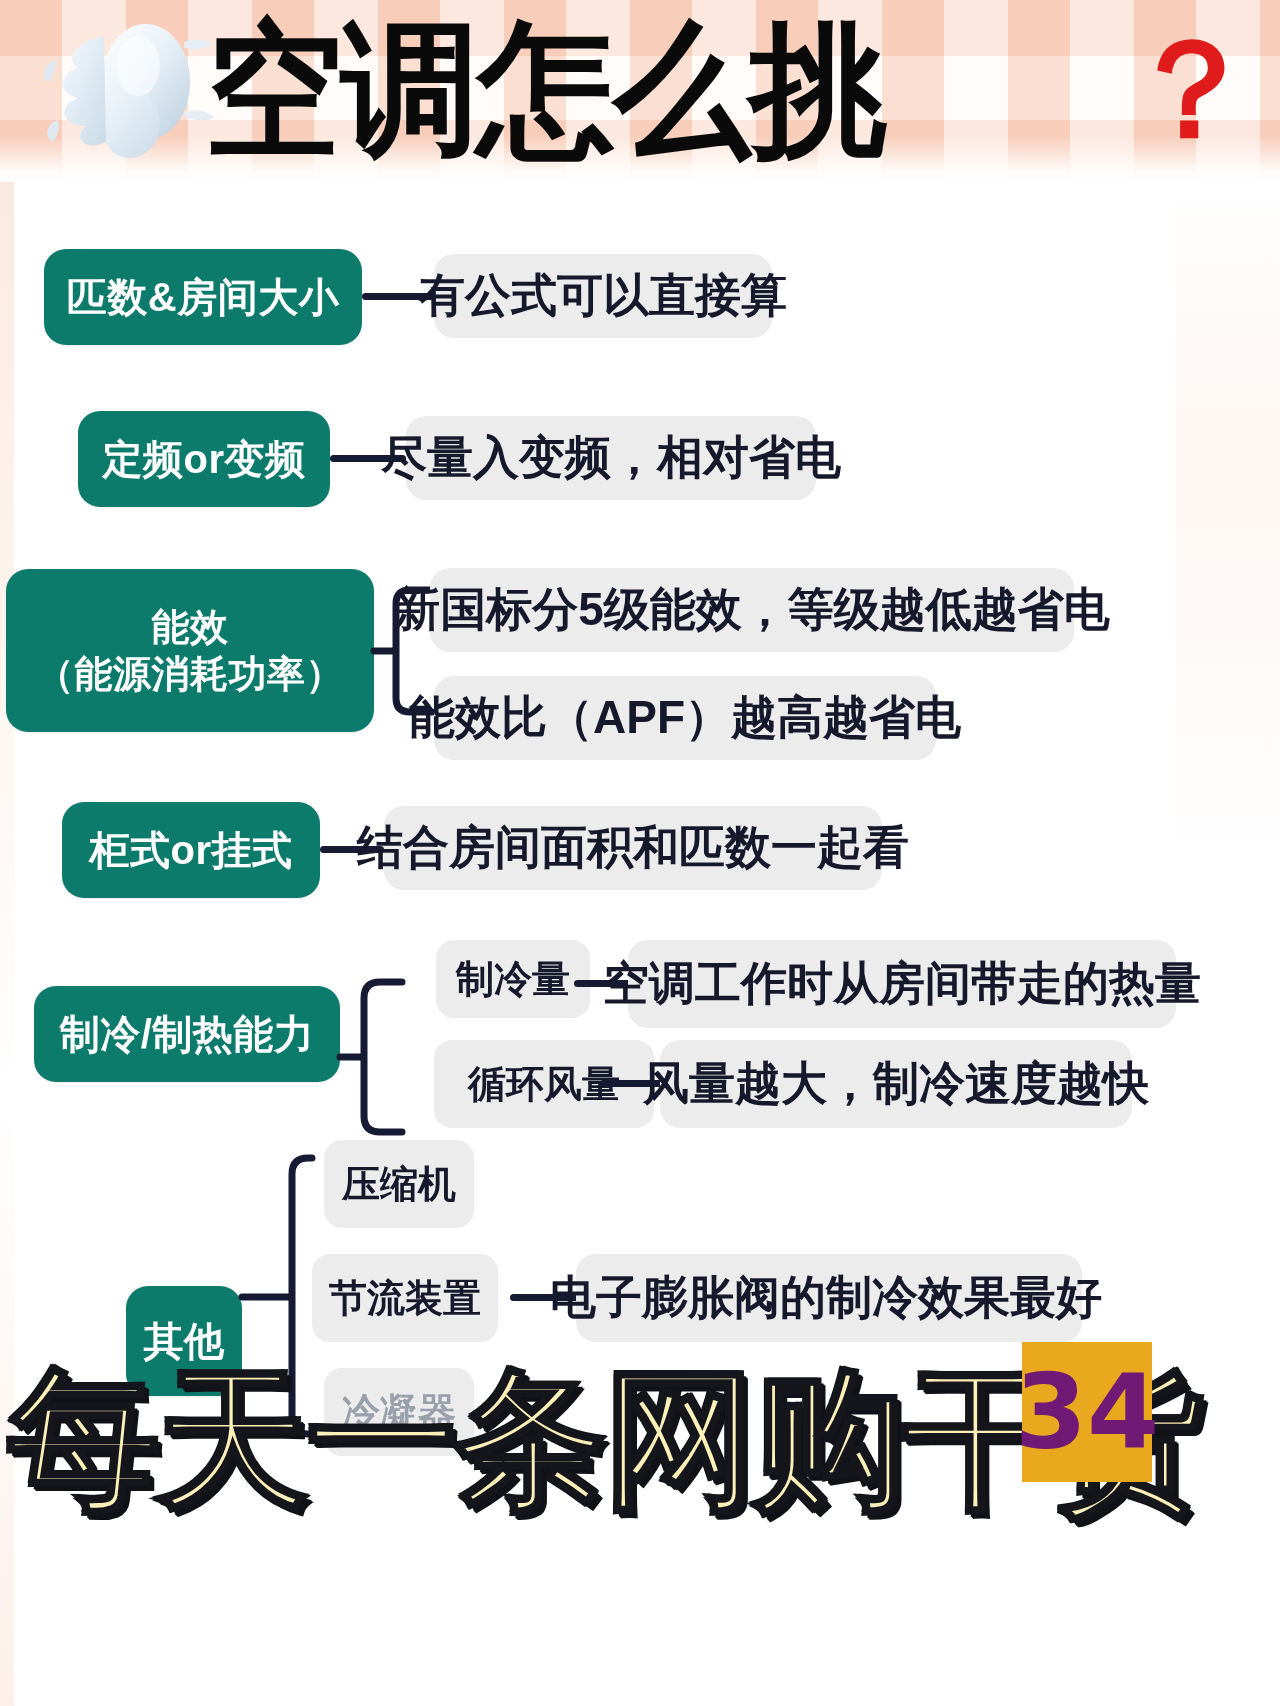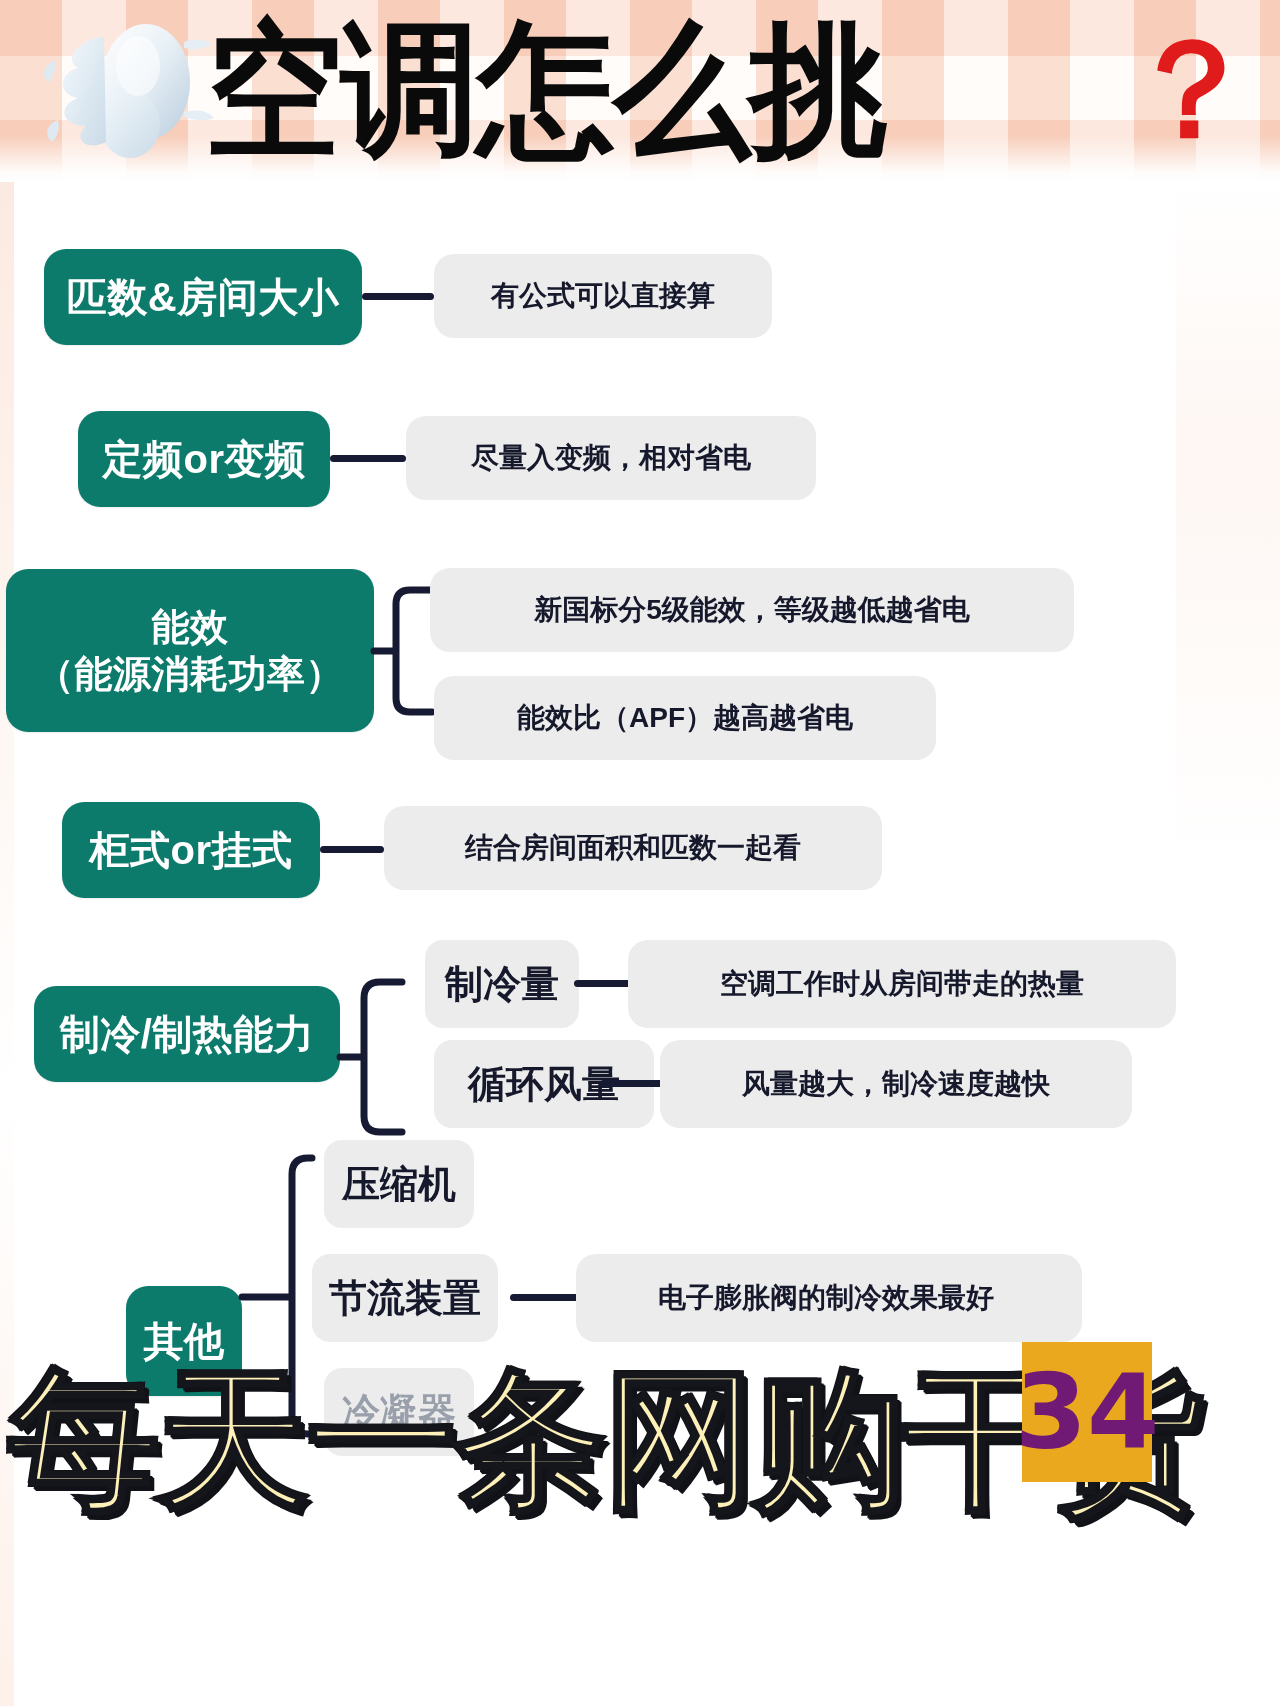--- a/index.html
+++ b/index.html
@@ -81,21 +81,21 @@
   .node.green.two-line{
     flex-direction:column;
     line-height:1.22;
     font-size:38px;
     font-weight:600;
   }
   .node.grey{
     background:#ececec;
     color:#16182b;
     border-radius:20px;
-    font-size:28px;
+    font-size:46px;
     font-weight:600;
     letter-spacing:0px;
     padding:0 22px;
   }
   .node.grey.sub{font-size:38px;border-radius:18px;}
 
   
   .conn{position:absolute;background:#171a33;}
   .conn.h{height:7px;border-radius:4px;}
 
@@ -201,21 +201,21 @@
     <div class="node green" style="left:34px;top:804px;width:306px;height:96px;">
       <span>制冷/制热能力</span>
     </div>
 
     <div class="node grey" style="left:384px;top:624px;width:498px;height:84px;">结合房间面积和匹数一起看</div>
     <div class="bracket" style="left:340px;top:782px;">
       <svg width="72" height="186" viewBox="0 0 72 186">
         <path d="M0 93 H24 M24 34 V152 M24 34 Q24 18 40 18 H62 M24 152 Q24 168 40 168 H62" fill="none" stroke="#171a33" stroke-width="7" stroke-linecap="round" stroke-linejoin="round"></path>
       </svg>
     </div>
-    <div class="node grey sub" style="left:425px;top:758px;width:154px;height:88px;">制冷量</div>
+    <div class="node grey sub" style="left:436px;top:758px;width:154px;height:78px;">制冷量</div>
     <div class="conn h" style="left:574px;top:798px;width:66px;"></div>
     <div class="node grey" style="left:628px;top:758px;width:548px;height:88px;">空调工作时从房间带走的热量</div>
 
     <div class="node grey sub" style="left:434px;top:858px;width:220px;height:88px;">循环风量</div>
     <div class="conn h" style="left:600px;top:898px;width:68px;"></div>
     <div class="node grey" style="left:660px;top:858px;width:472px;height:88px;">风量越大，制冷速度越快</div>
 
     <div class="node green" style="left:126px;top:1104px;width:116px;height:110px;">其他</div>
     <div class="bracket" style="left:242px;top:968px;">
       <svg width="70" height="290" viewBox="0 0 70 290">

